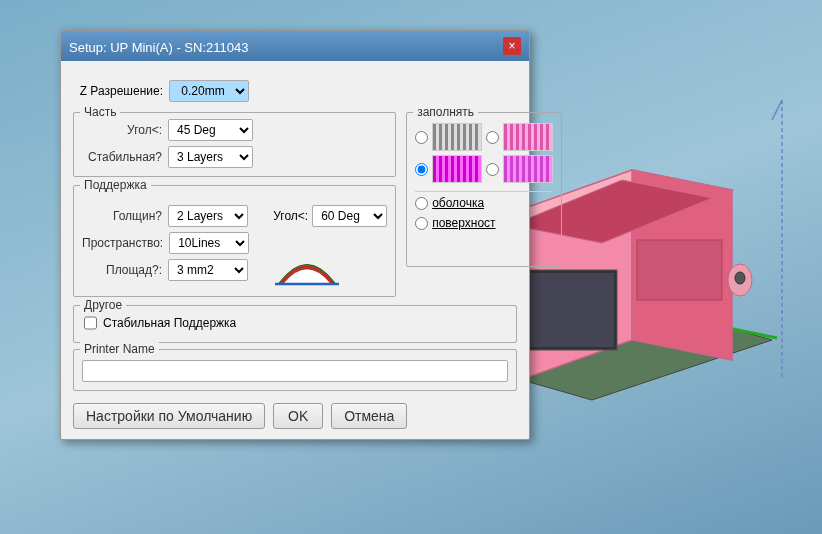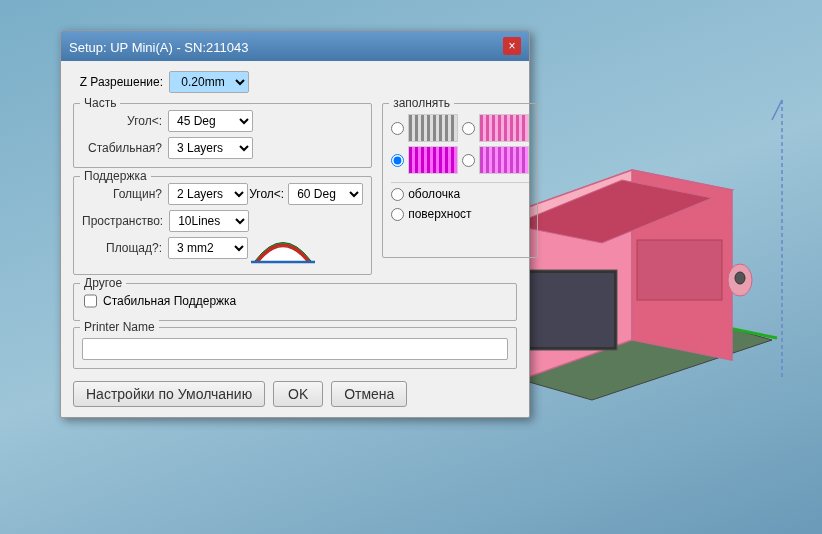--- a/index.html
+++ b/index.html
@@ -56,21 +56,21 @@
       border-radius: 2px;
       cursor: pointer;
       font-size: 12px;
       display: flex;
       align-items: center;
       justify-content: center;
       line-height: 1;
     }
 
     .dialog-body {
-      padding: 10px 12px 8px;
+      padding: 19px 12px 8px;
     }
 
     
     .z-row {
       display: flex;
       align-items: center;
       margin-bottom: 10px;
     }
 
     .z-label {
@@ -97,20 +97,21 @@
       display: flex;
       gap: 10px;
     }
 
     .left-col {
       flex: 1;
     }
 
     .right-col {
       width: 165px;
+      text-decoration: underline;
     }
 
     
     .group-box {
       border: 1px solid #aaa;
       border-radius: 2px;
       padding: 6px 8px 8px;
       margin-bottom: 8px;
       position: relative;
     }
@@ -371,21 +372,21 @@
             <select style="width:85px;">
               <option>3 Layers</option>
               <option>2 Layers</option>
               <option>4 Layers</option>
             </select>
           </div>
         </div>
 
         <div class="group-box">
           <span class="group-label">Поддержка</span>
-          <div style="display:flex; gap:0;">
+          <div style="display:flex; gap:24px;margin-top:13px;">
             <div class="support-left">
               <div class="form-row">
                 <span class="form-label">Голщин?</span>
                 <select style="width:80px;">
                   <option>2 Layers</option>
                   <option>1 Layers</option>
                   <option>3 Layers</option>
                 </select>
               </div>
               <div class="form-row">

